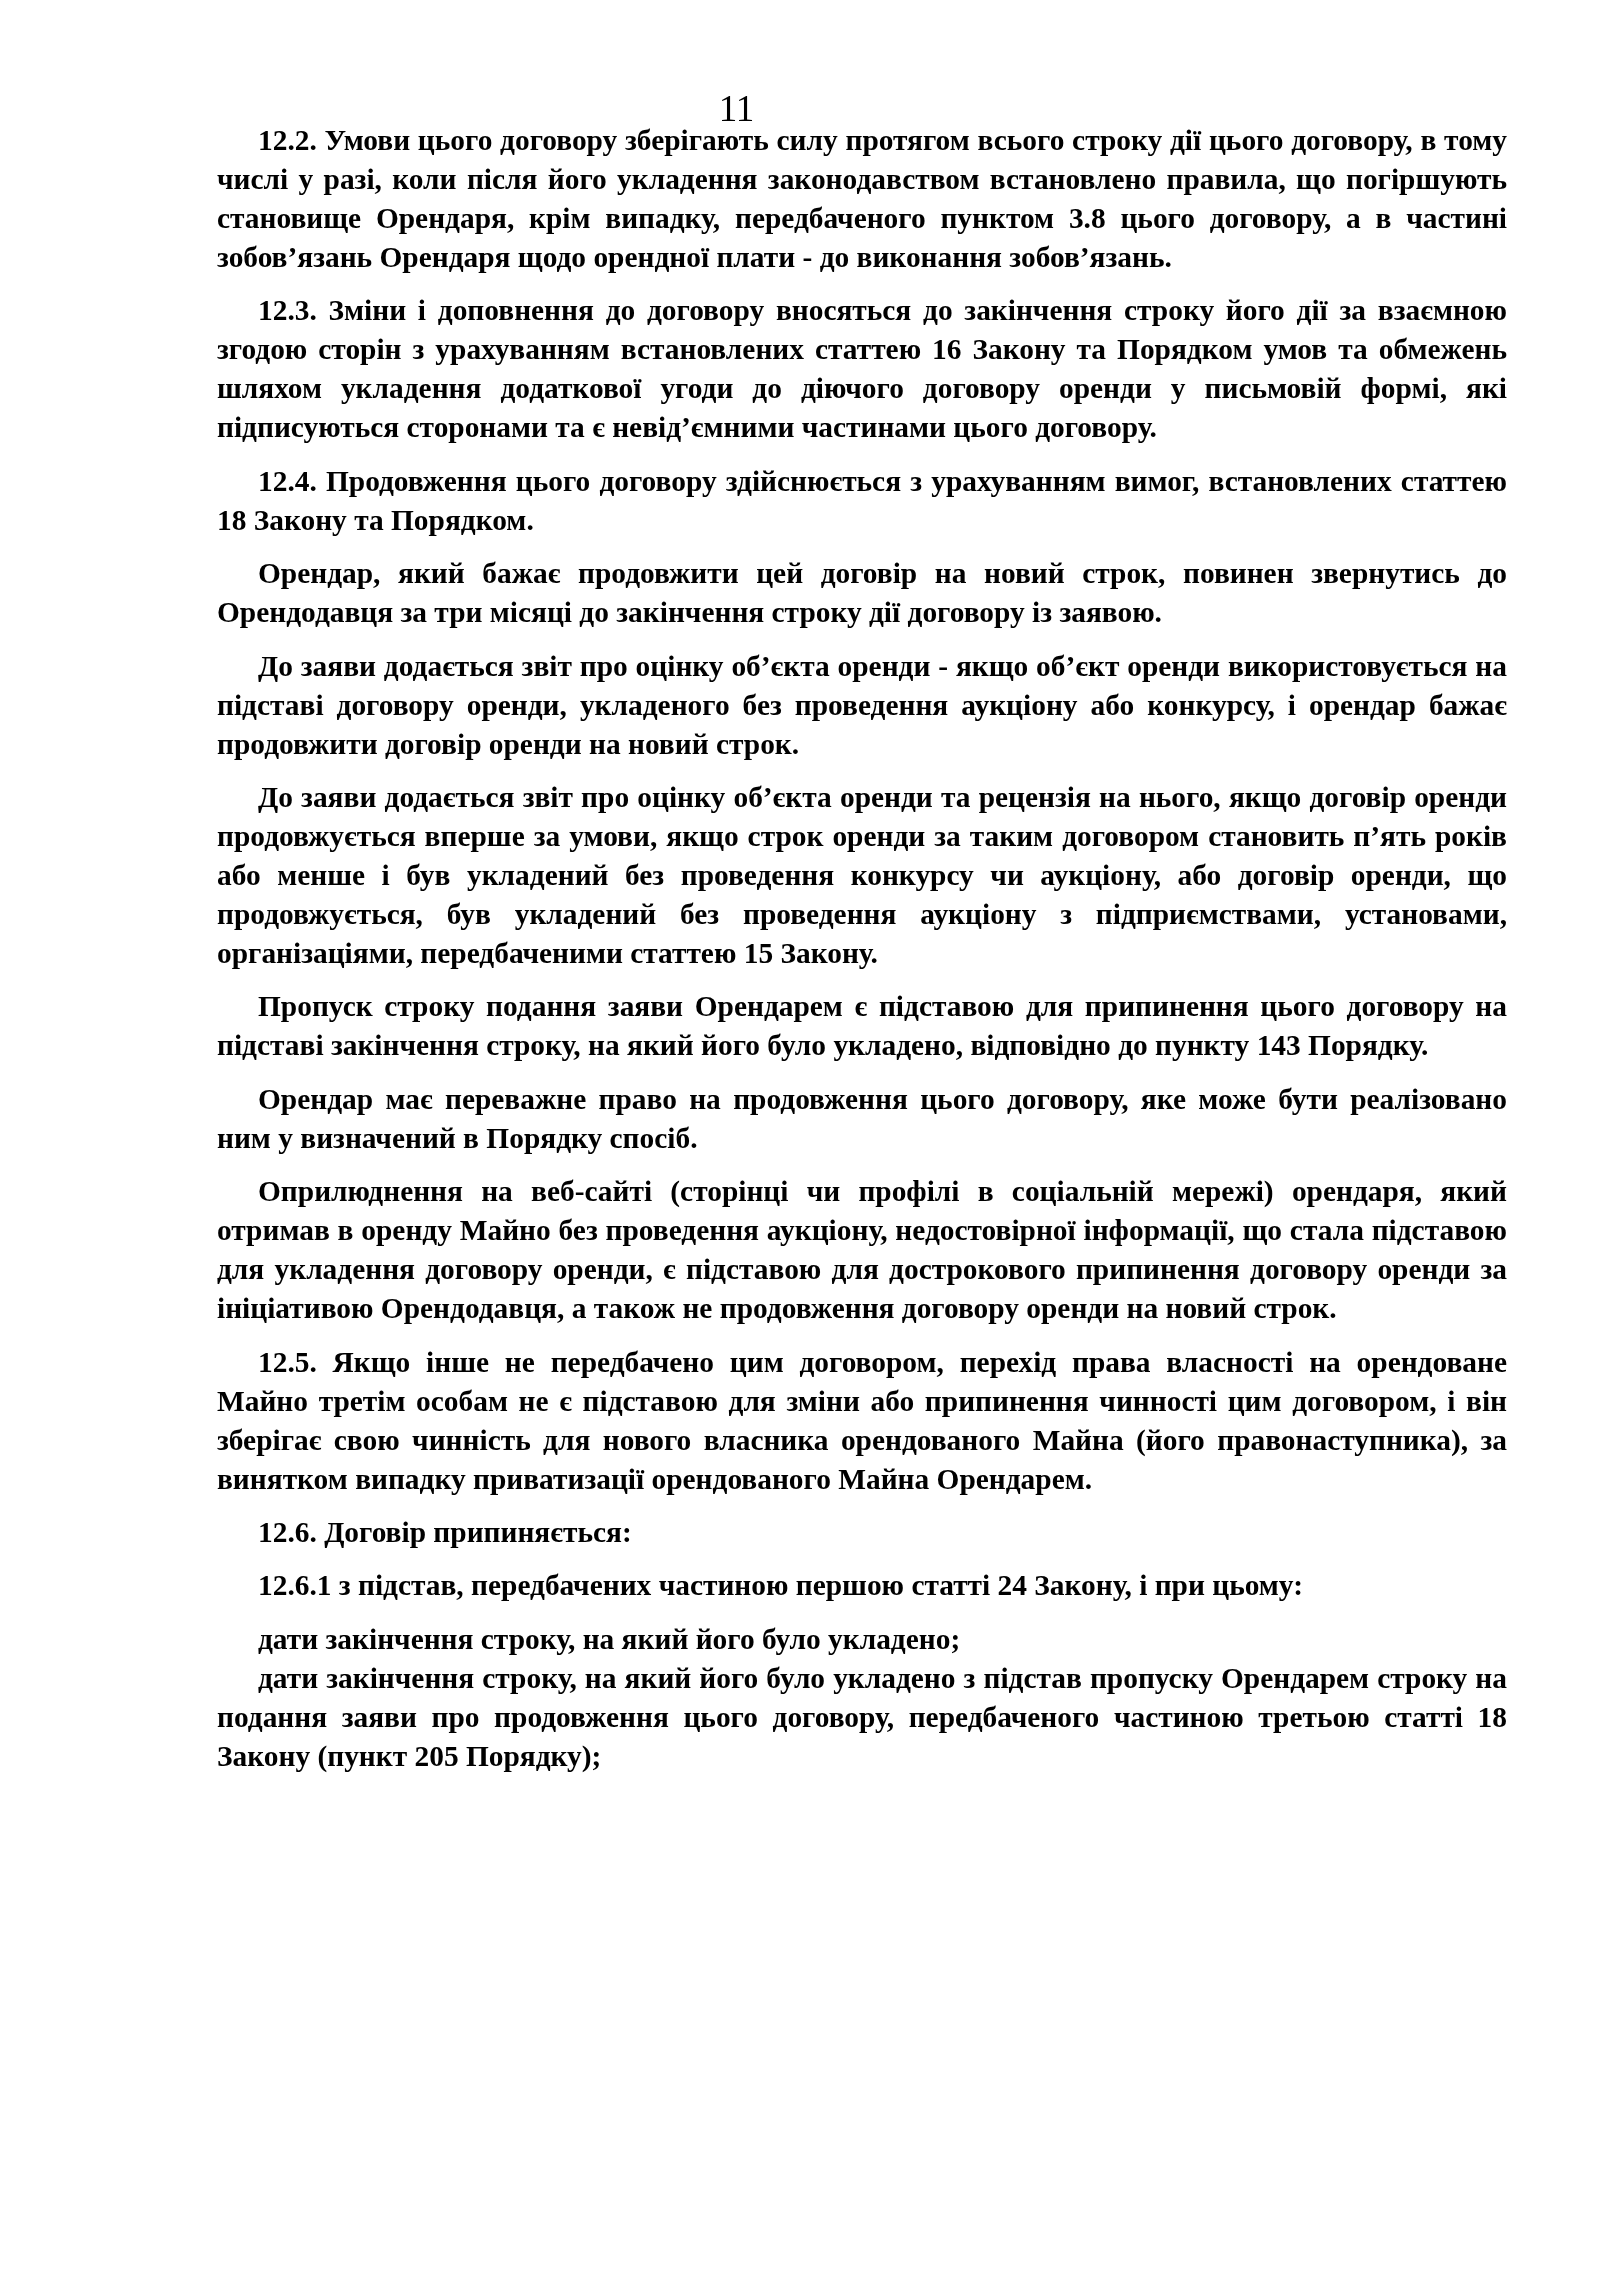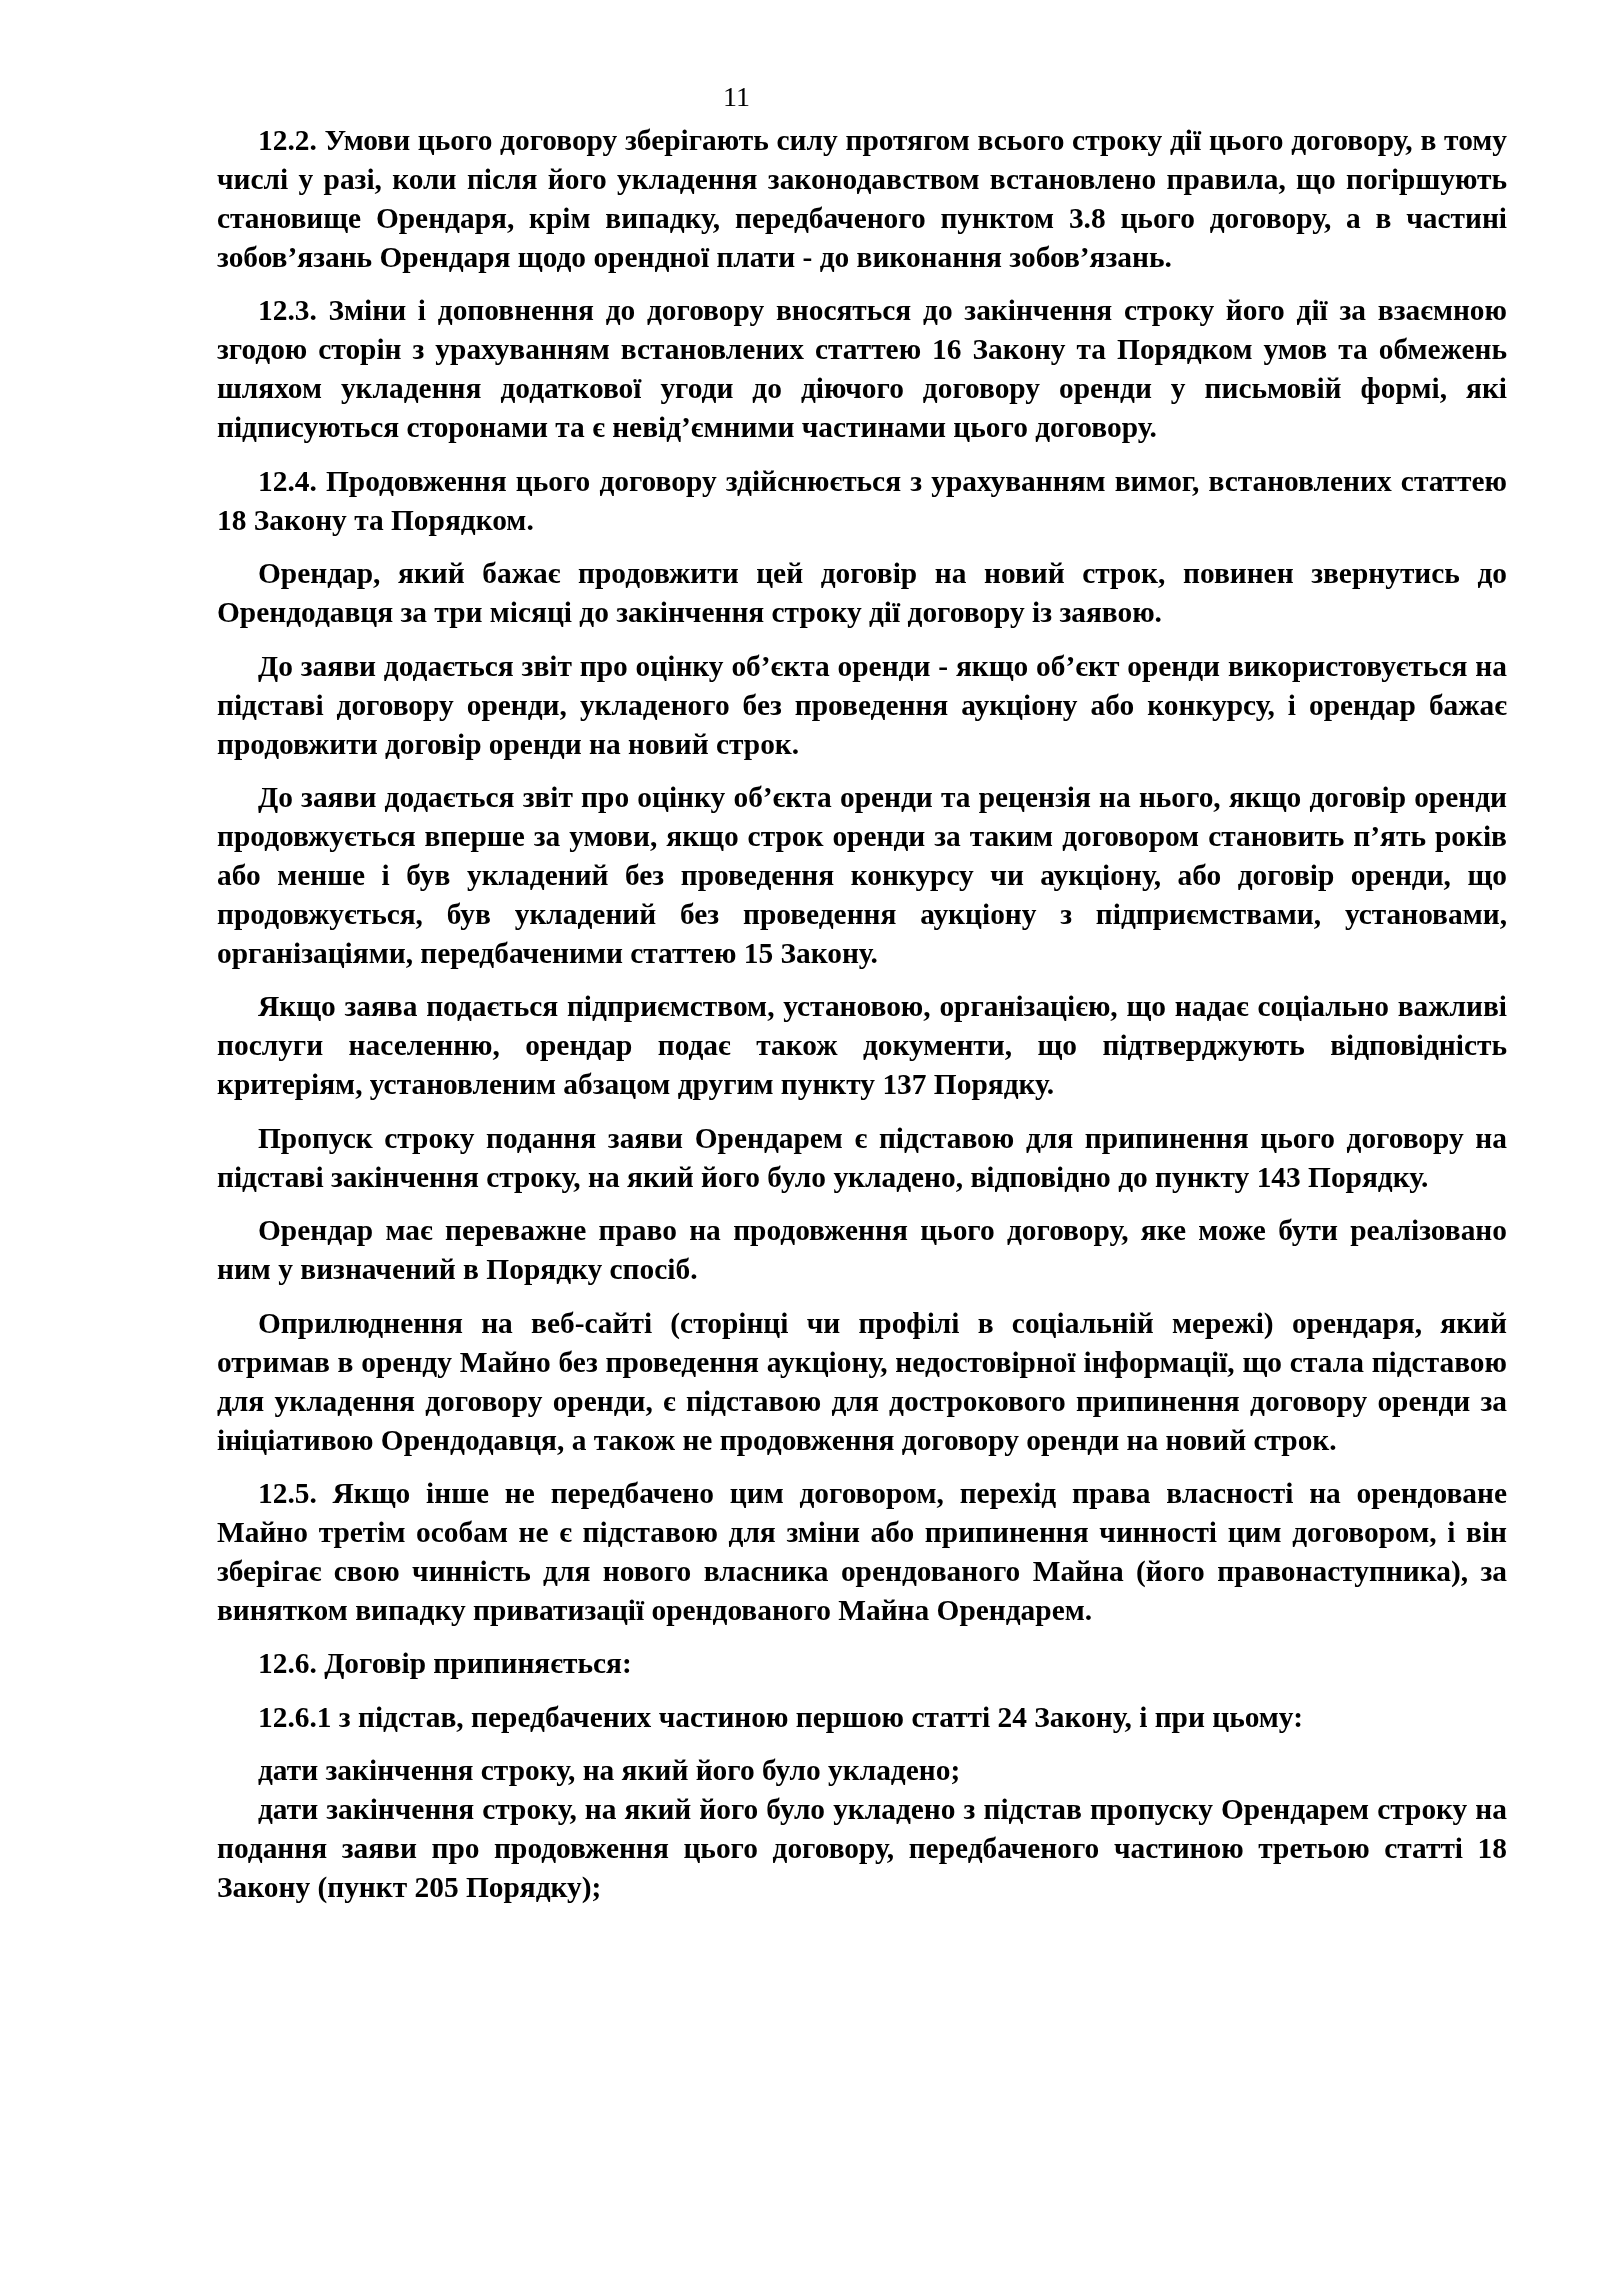--- a/index.html
+++ b/index.html
@@ -10,25 +10,25 @@
     body {
       width: 1623px;
       height: 2295px;
       position: relative;
       overflow: hidden;
       font-family: "Liberation Serif", "DejaVu Serif", serif;
       color: #000000;
     }
     .page-number {
       position: absolute;
-      top: 80px;
+      top: 92px;
       left: 0;
       width: 1473px;
       text-align: center;
-      font-size: 28px;
+      font-size: 37px;
       line-height: 33px;
     }
     .content {
       position: absolute;
       top: 121px;
       left: 217px;
       width: 1290px;
     }
     .para {
       font-size: 29.4px;
@@ -47,21 +47,20 @@
 
 <div class="page-number">11</div>
 
 <div class="content">
   <p class="para">12.2. Умови цього договору зберігають силу протягом всього строку дії цього договору, в тому числі у разі, коли після його укладення законодавством встановлено правила, що погіршують становище Орендаря, крім випадку, передбаченого пунктом 3.8 цього договору, а в частині зобов’язань Орендаря щодо орендної плати - до виконання зобов’язань.</p>
   <p class="para">12.3. Зміни і доповнення до договору вносяться до закінчення строку його дії за взаємною згодою сторін з урахуванням встановлених статтею 16 Закону та Порядком умов та обмежень шляхом укладення додаткової угоди до діючого договору оренди  у письмовій формі, які підписуються сторонами та є невід’ємними частинами цього договору.</p>
   <p class="para">12.4. Продовження цього договору здійснюється з урахуванням вимог, встановлених статтею 18 Закону та Порядком.</p>
   <p class="para">Орендар, який бажає продовжити цей договір на новий строк, повинен звернутись до Орендодавця за три місяці до закінчення строку дії договору із заявою.</p>
   <p class="para">До заяви додається звіт про оцінку об’єкта оренди - якщо об’єкт оренди використовується на підставі договору оренди, укладеного без проведення аукціону або конкурсу, і орендар бажає продовжити договір оренди на новий строк.</p>
   <p class="para">До заяви додається звіт про оцінку об’єкта оренди та рецензія на нього, якщо договір оренди продовжується вперше за умови, якщо строк оренди за таким договором становить п’ять років або менше і був укладений без проведення конкурсу чи аукціону, або договір оренди, що продовжується, був укладений без проведення аукціону з підприємствами, установами, організаціями, передбаченими статтею 15 Закону.</p>
-  <p class="para">Якщо заява подається підприємством, установою, організацією, що надає соціально важливі послуги населенню, орендар подає також документи, що підтверджують відповідність критеріям, установленим абзацом другим пункту 137 Порядку.</p>
   <p class="para">Пропуск строку подання заяви Орендарем є підставою для припинення цього договору на підставі закінчення строку, на який його було укладено, відповідно до пункту 143 Порядку.</p>
   <p class="para">Орендар має переважне право на продовження цього договору, яке може бути реалізовано ним у визначений в Порядку спосіб.</p>
   <p class="para">Оприлюднення на веб-сайті (сторінці чи профілі в соціальній мережі) орендаря, який отримав в оренду Майно без проведення аукціону, недостовірної інформації, що стала підставою для укладення договору оренди, є підставою для дострокового припинення договору оренди за ініціативою Орендодавця, а також не продовження договору оренди на новий строк.</p>
   <p class="para">12.5. Якщо інше не передбачено цим договором, перехід права власності на орендоване Майно третім особам не є підставою для зміни або припинення чинності цим договором, і він зберігає свою чинність для нового власника орендованого Майна (його правонаступника), за винятком випадку приватизації орендованого Майна Орендарем.</p>
   <p class="para">12.6. Договір припиняється:</p>
   <p class="para">12.6.1 з підстав, передбачених частиною першою статті 24 Закону, і при цьому:</p>
   <p class="para tight">дати закінчення строку, на який його було укладено;</p>
   <p class="para tight">дати закінчення строку, на який його було укладено з підстав пропуску Орендарем строку на подання заяви про продовження цього договору, передбаченого частиною третьою статті 18 Закону (пункт 205 Порядку);</p>
 </div>
 

